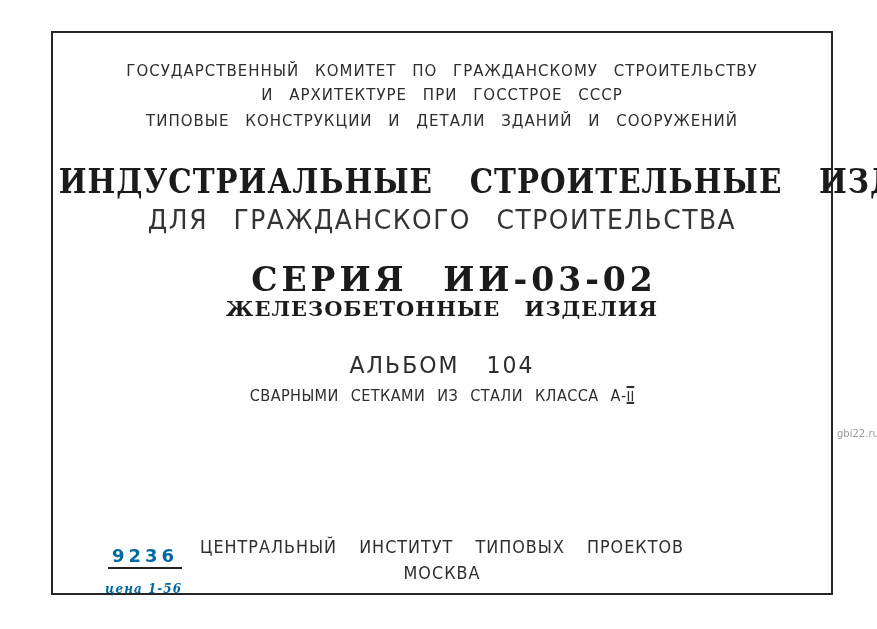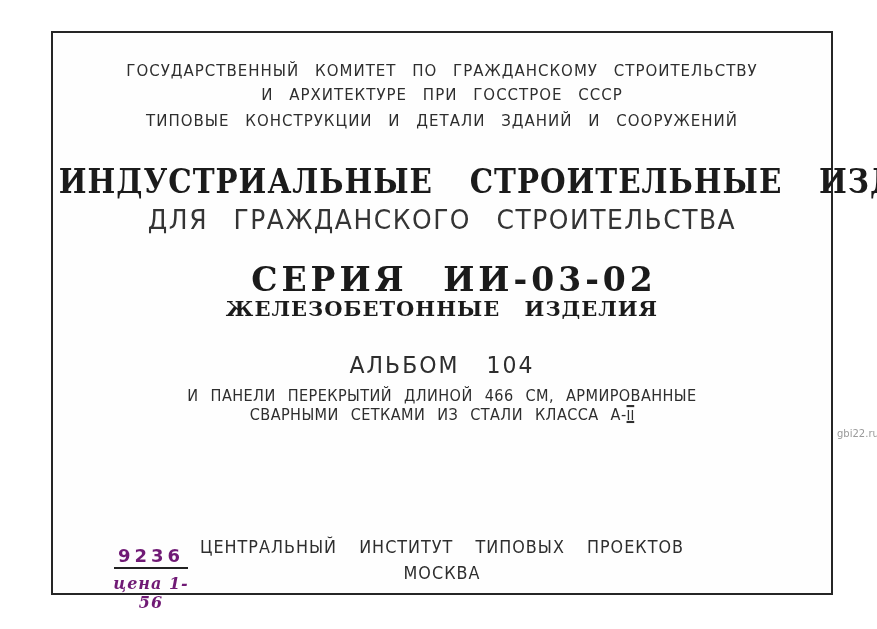--- a/index.html
+++ b/index.html
@@ -39,36 +39,36 @@
   .sub-title { font-size: 25px; letter-spacing: 1.5px; word-spacing: 16px; color: #343434; }
   .series1 { font-size: 33px; letter-spacing: 4px; word-spacing: 20px; padding-left: 12px; }
   .series2 { font-size: 21px; letter-spacing: 1px; word-spacing: 16px; }
   .album { font-size: 22px; letter-spacing: 2px; word-spacing: 18px; }
   .desc { font-size: 14.5px; letter-spacing: 0.4px; word-spacing: 7px; line-height: 17.6px; }
   .desc div { white-space: nowrap; }
   .inst { font-size: 16px; letter-spacing: 1px; word-spacing: 16px; }
   .roman { text-decoration: overline underline; text-decoration-thickness: 1.5px; font-size: 13px; letter-spacing: 0; }
   .small-sub { font-size: 9px; letter-spacing: 0; }
   .stamp {
-    position: absolute; left: 103px; top: 545px; width: 96px;
-    text-align: center;
+    position: absolute; left: 86px; top: 545px; width: 96px;
+    text-align: right;
     font-family: "DejaVu Sans", sans-serif;
-    color: #701a75;
+    color: #0369a1;
   }
   .stamp-num {
     font-size: 18px; letter-spacing: 4px; font-weight: bold;
     border-bottom: 2px solid #222;
     padding: 0 4px 1px 4px;
     display: inline-block;
   }
   .stamp-price {
-    font-size: 16px; font-style: italic; font-weight: bold;
+    font-size: 12px; font-style: italic; font-weight: bold;
     font-family: "DejaVu Serif", serif;
     letter-spacing: 1px;
-    margin-top: 5px;
+    margin-top: 13px;
   }
   .watermark {
     position: absolute; left: 837px; top: 428px;
     font-family: "DejaVu Sans", sans-serif;
     font-size: 10px; color: #9a9a9a;
   }
 </style>
 </head>
 <body>
 
@@ -80,21 +80,20 @@
 
 <div class="block titlefont main-title" style="top:164px;">ИНДУСТРИАЛЬНЫЕ СТРОИТЕЛЬНЫЕ ИЗДЕЛИЯ</div>
 <div class="block hand sub-title" style="top:206px;">ДЛЯ ГРАЖДАНСКОГО СТРОИТЕЛЬСТВА</div>
 
 <div class="block titlefont series1" style="top:262px;">СЕРИЯ ИИ-03-02</div>
 <div class="block titlefont series2" style="top:298px;">ЖЕЛЕЗОБЕТОННЫЕ ИЗДЕЛИЯ</div>
 
 <div class="block hand album" style="top:353px;">АЛЬБОМ 104</div>
 
 <div class="block hand desc" style="top:387px;">
-  <div>И ПАНЕЛИ ПЕРЕКРЫТИЙ ДЛИНОЙ 466 СМ, АРМИРОВАННЫЕ</div>
   <div><span>СВАРНЫМИ СЕТКАМИ ИЗ СТАЛИ КЛАССА А-</span><span class="roman">II</span></div>
 </div>
 
 <div class="block hand inst" style="top:538px;">ЦЕНТРАЛЬНЫЙ ИНСТИТУТ ТИПОВЫХ ПРОЕКТОВ</div>
 <div class="block hand inst" style="top:564px;">МОСКВА</div>
 
 <div class="stamp">
   <div class="stamp-num">9236</div>
   <div class="stamp-price">цена 1-56</div>
 </div>

